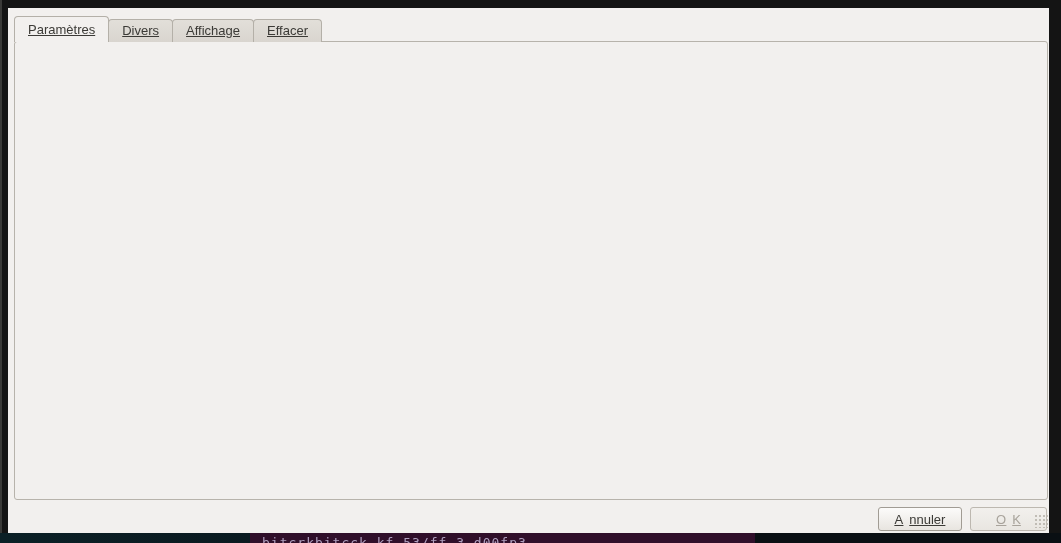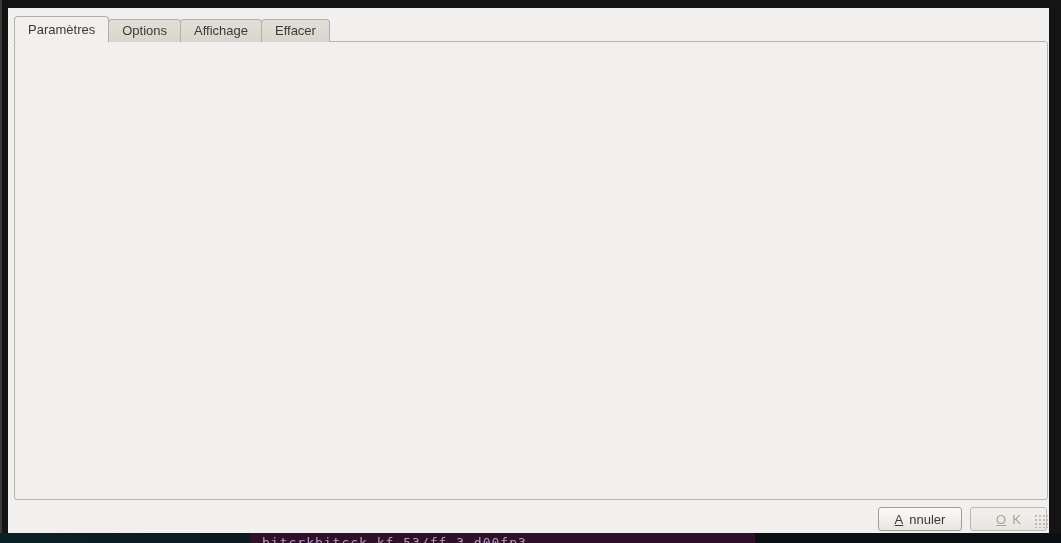--- a/index.html
+++ b/index.html
@@ -2,21 +2,21 @@
 <html><head>
 <meta charset="utf-8">
 <style>
   html,body{margin:0;padding:0;}
   body{
     width:1061px;height:543px;position:relative;overflow:hidden;
     background:#161616;
     font-family:"Liberation Sans","DejaVu Sans",sans-serif;
     font-size:13px;color:#3b3a36;
   }
-  .abs{position:absolute;box-sizing:border-box;}
+  .abs{position:absolute;box-sizing:border-box;text-decoration:underline;}
   u{text-decoration:underline;}
 
   
   .dialog-bg{left:8px;top:8px;width:1041px;height:525px;background:#f2f0ee;}
   .left-edge{left:0;top:0;width:8px;height:543px;background:linear-gradient(90deg,#3a3a38 0 2px,#141414 2px);}
   .right-edge{left:1049px;top:0;width:12px;height:543px;background:#141414;}
   .top-edge{left:0;top:0;width:1061px;height:8px;background:#141414;}
   .bottom-strip{left:0;top:533px;width:1061px;height:10px;background:#0a0f13;overflow:hidden;}
   .strip-teal{position:absolute;left:0;top:0;width:250px;height:10px;background:linear-gradient(90deg,#0b2026,#0a1a20);}
   .strip-maroon{position:absolute;left:250px;top:0;width:505px;height:10px;background:#300f2a;overflow:hidden;}
@@ -111,21 +111,21 @@
 </head>
 <body>
 
 <div class="abs top-edge"></div>
 <div class="abs left-edge"></div>
 <div class="abs right-edge"></div>
 <div class="abs dialog-bg"></div>
 
 <div class="abs tabbar">
   <div class="tab active">Paramètres</div>
-  <div class="tab inactive">Options</div>
+  <div class="tab inactive">Divers</div>
   <div class="tab inactive">Affichage</div>
   <div class="tab inactive">Effacer</div>
 </div>
 
 <div class="abs frame"></div>
 
 <div class="abs lbl" style="left:24px;top:52px;line-height:26px;"><u>N</u>om du préréglage :</div>
 <div class="abs combo" style="left:168px;top:52px;width:664px;height:26px;">
   <span class="combo-text">UA-4fx</span>
   <span class="combo-btn">

